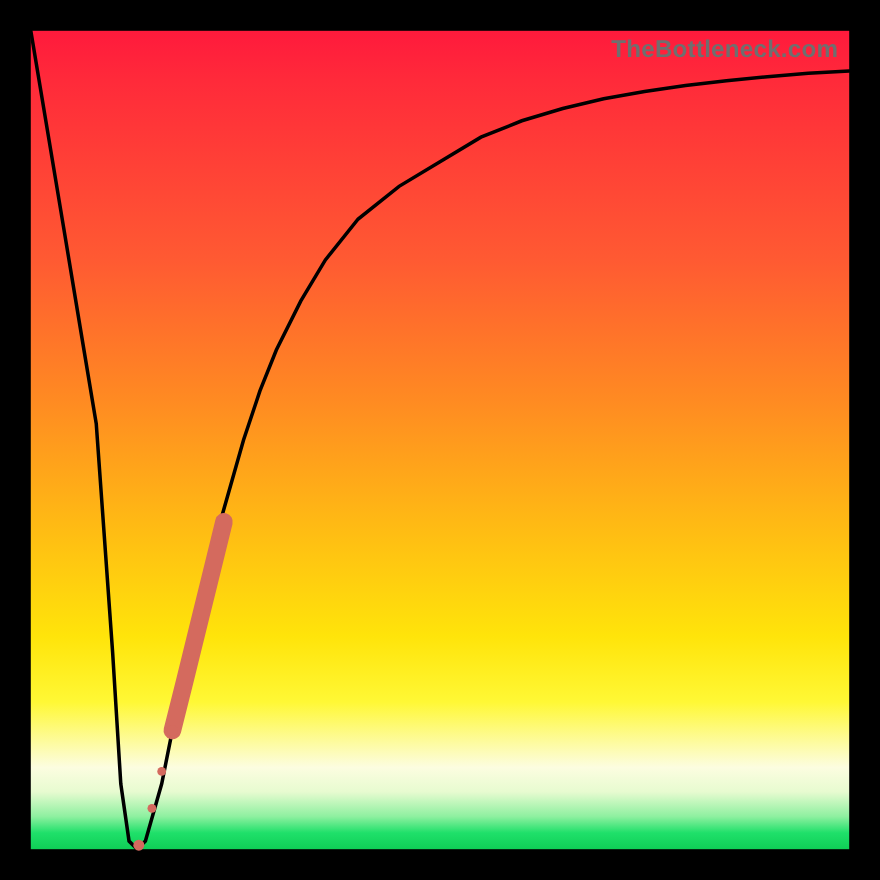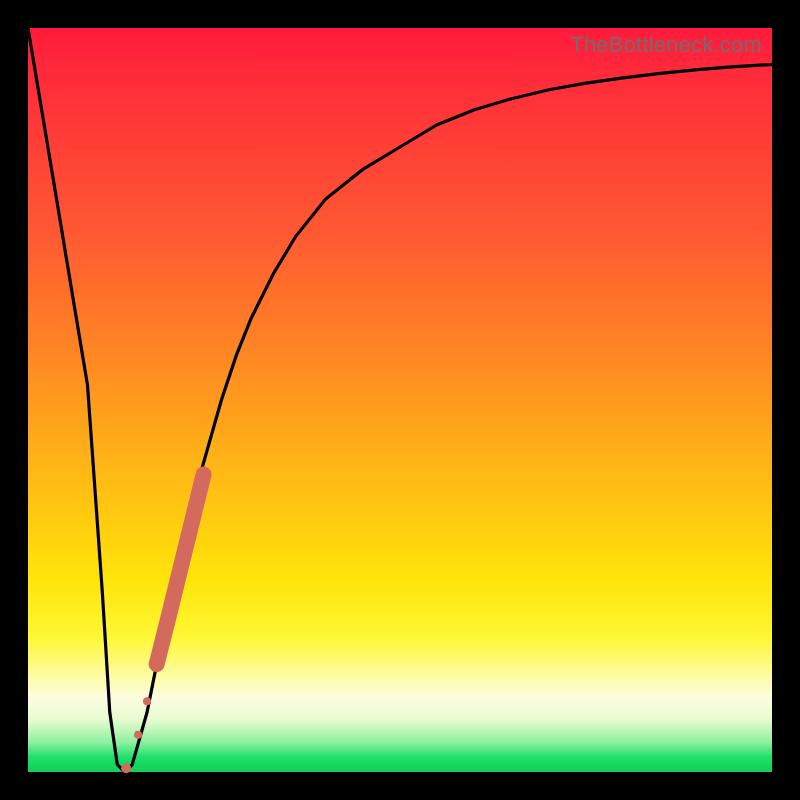--- a/index.html
+++ b/index.html
@@ -39,21 +39,21 @@
       #1fe06a 98%,
       #0fcf56 100%
     );
   }
   .watermark {
     position: absolute;
     top: 4px;
     right: 10px;
     color: #6f6f6f;
     font-size: 22px;
-    font-weight: 400;
+    font-weight: 700;
     letter-spacing: 0.2px;
     pointer-events: none;
   }
   svg.curve {
     position: absolute;
     left: 0;
     top: 0;
     width: 744px;
     height: 744px;
     overflow: visible;

